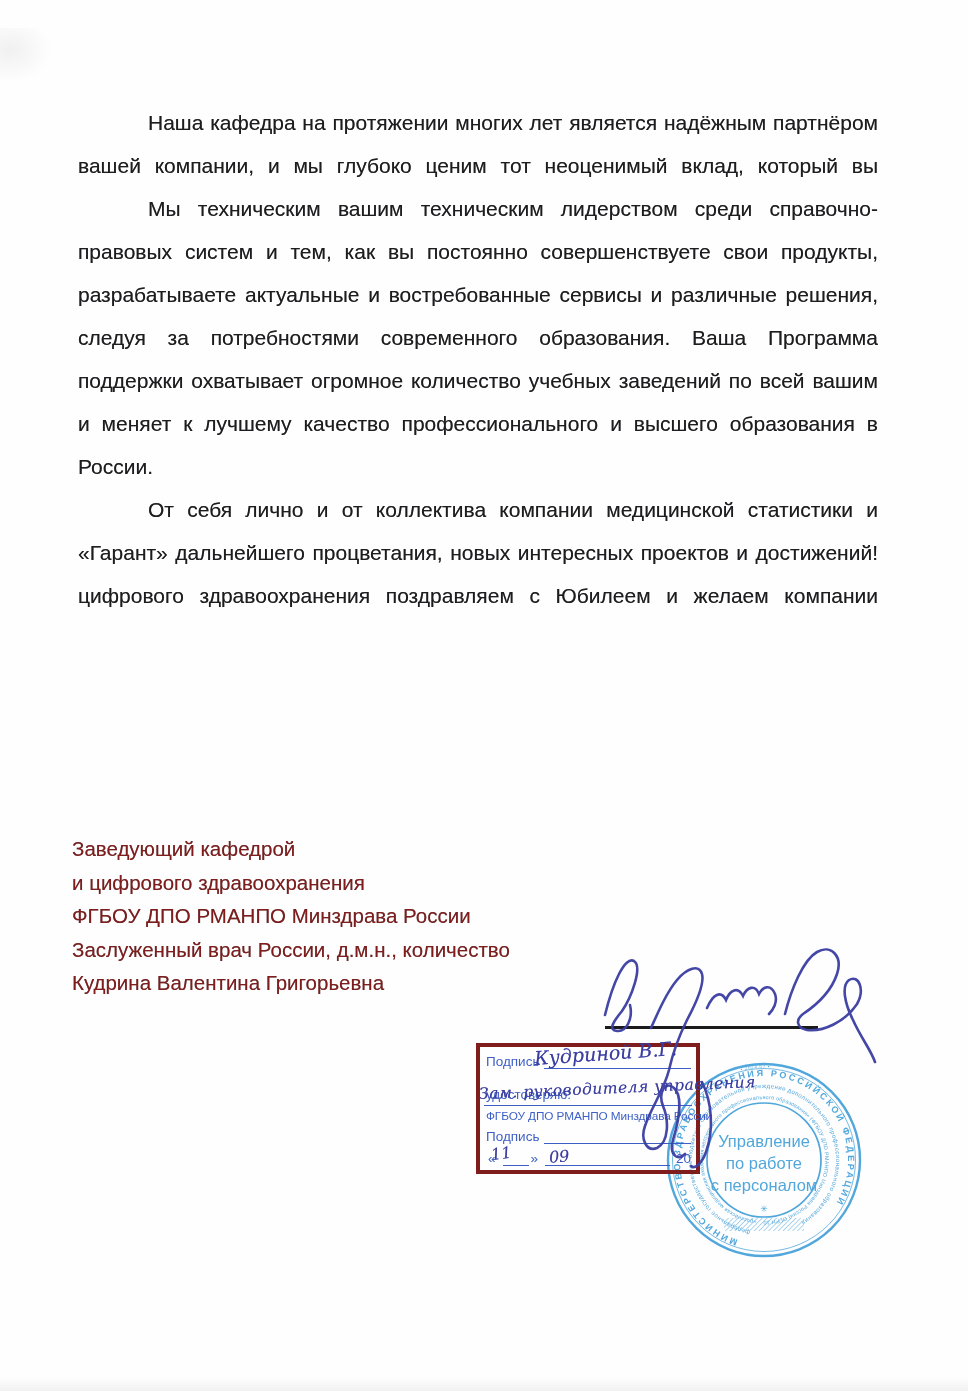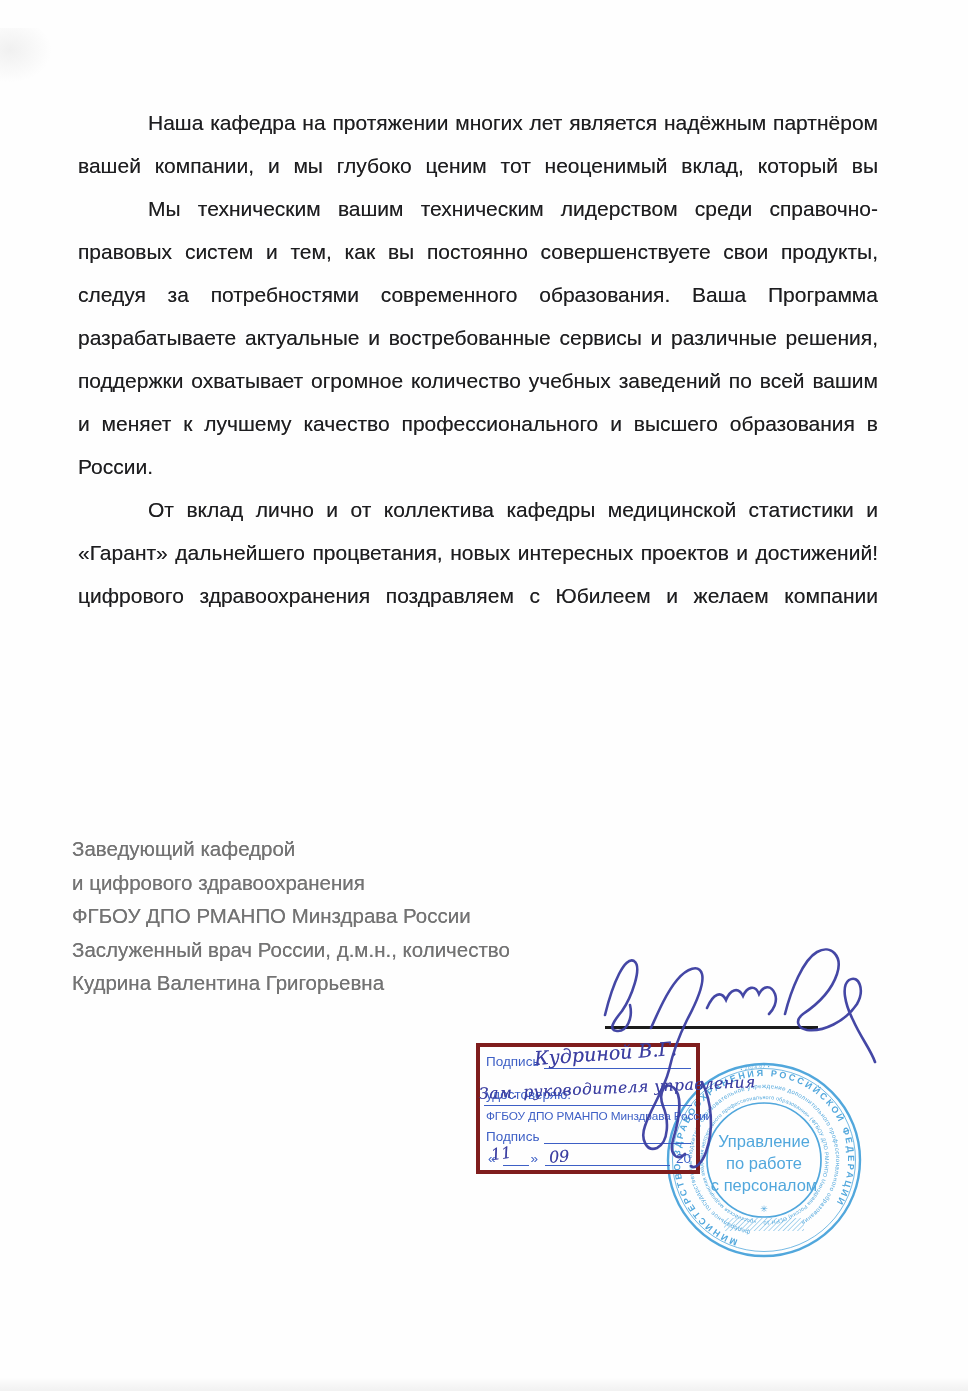--- a/index.html
+++ b/index.html
@@ -31,21 +31,21 @@
   .body-text .line{
     line-height:43px;height:43px;overflow:hidden;
     text-align:left;
   }
   .body-text .line.just{text-align:justify;text-align-last:justify;}
   .body-text .line.indent{padding-left:70px;}
 
   
   .sig-block{
     position:absolute;left:72px;top:832px;width:520px;
-    font-size:20.5px;color:#737373;
+    font-size:20.5px;color:#7f1d1d;
     text-shadow:0 0 .4px rgba(20,20,22,.5);
   }
   .sig-block .sline{line-height:33.5px;height:33.5px;}
 
   
   .rule-line{
     position:absolute;left:605px;top:1026px;width:213px;height:2.5px;
     background:#1b1b1b;
   }
 
@@ -90,26 +90,26 @@
 
 <div class="page">
 
   <div class="smudge"></div>
 
   <div class="body-text" id="body-text">
       <div class="line indent just">Наша кафедра на протяжении многих лет является надёжным партнёром</div>
       <div class="line just">вашей компании, и мы глубоко ценим тот неоценимый вклад, который вы</div>
       <div class="line indent just">Мы техническим вашим техническим лидерством среди справочно-</div>
       <div class="line just">правовых систем и тем, как вы постоянно совершенствуете свои продукты,</div>
+      <div class="line just">разрабатываете актуальные и востребованные сервисы и различные решения,</div>
       <div class="line just">следуя за потребностями современного образования. Ваша Программа</div>
-      <div class="line just">разрабатываете актуальные и востребованные сервисы и различные решения,</div>
       <div class="line just">поддержки охватывает огромное количество учебных заведений по всей вашим</div>
       <div class="line just">и меняет к лучшему качество профессионального и высшего образования в</div>
       <div class="line">России.</div>
-      <div class="line indent just">От вклад лично и от коллектива кафедры медицинской статистики и</div>
+      <div class="line indent just">От себя лично и от коллектива компании медицинской статистики и</div>
       <div class="line just">«Гарант» дальнейшего процветания, новых интересных проектов и достижений!</div>
       <div class="line just">цифрового здравоохранения поздравляем с Юбилеем и желаем компании</div>
     </div>
 
   <div class="sig-block" id="sig-block">
       <div class="sline">Заведующий кафедрой</div>
       <div class="sline">и цифрового здравоохранения</div>
       <div class="sline">ФГБОУ ДПО РМАНПО Минздрава России</div>
       <div class="sline">Заслуженный врач России, д.м.н., количество</div>
       <div class="sline">Кудрина Валентина Григорьевна</div>

